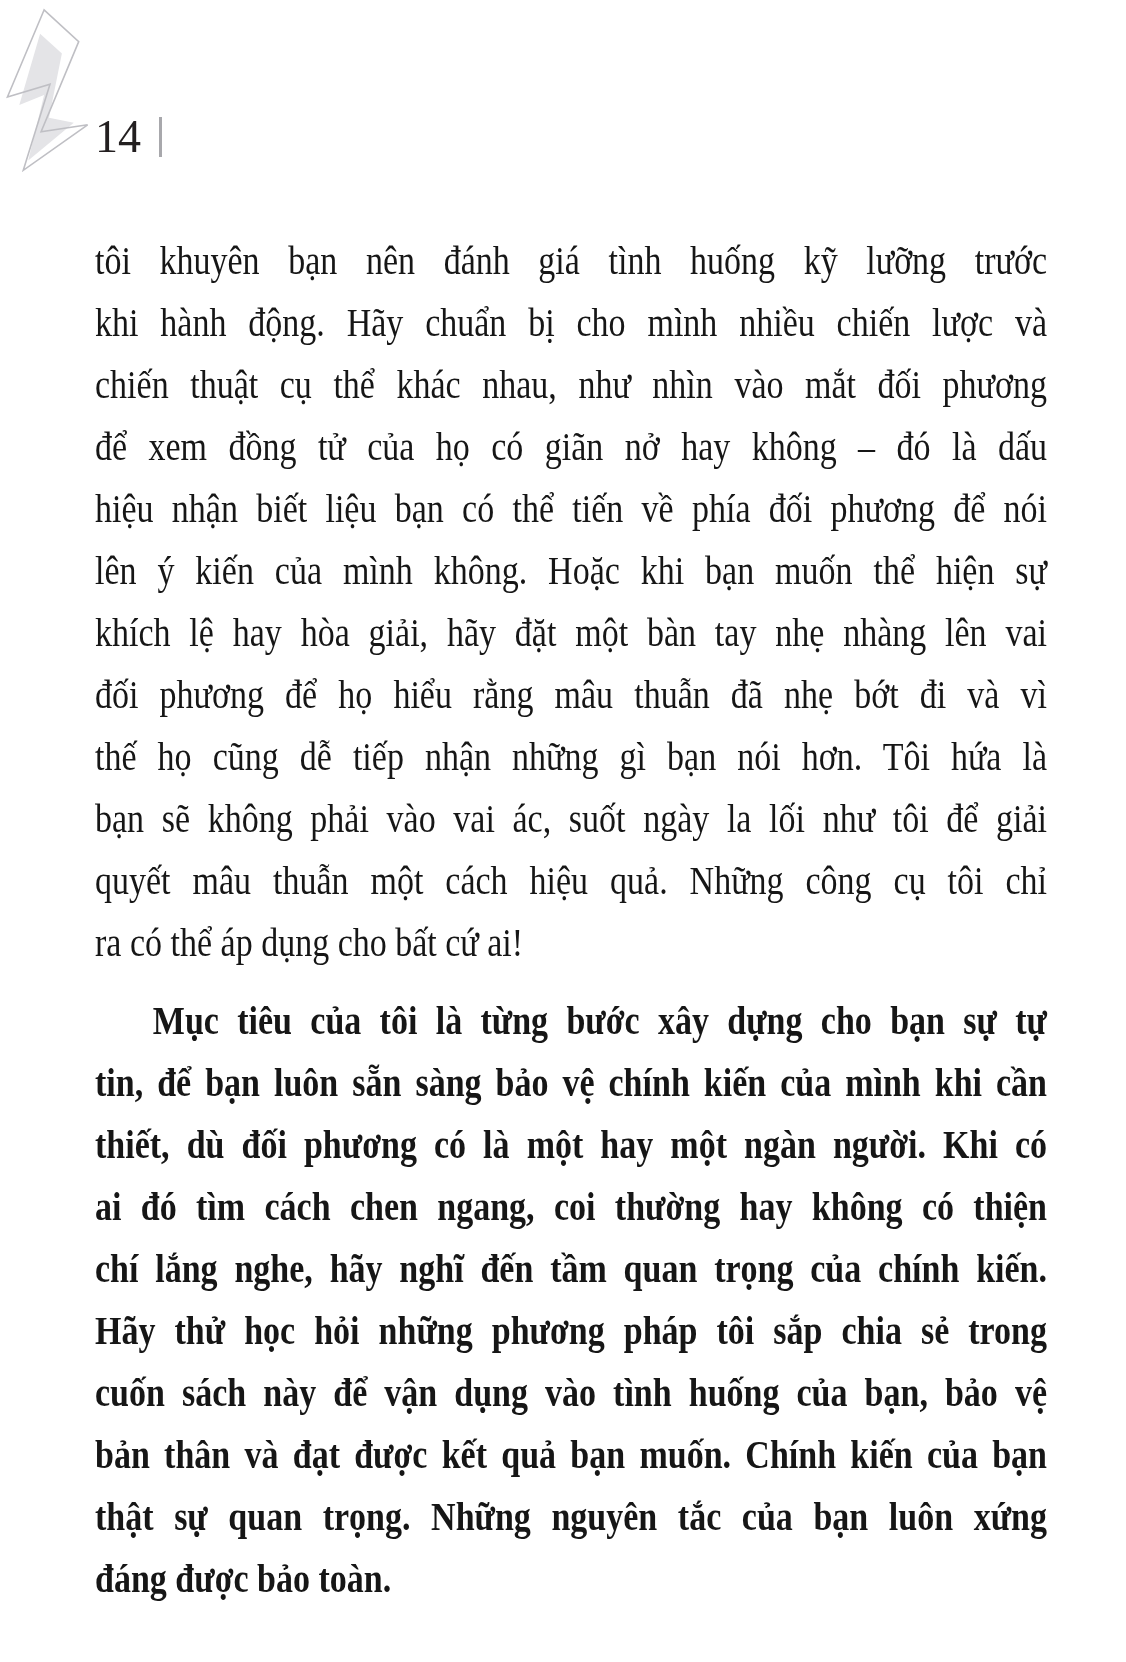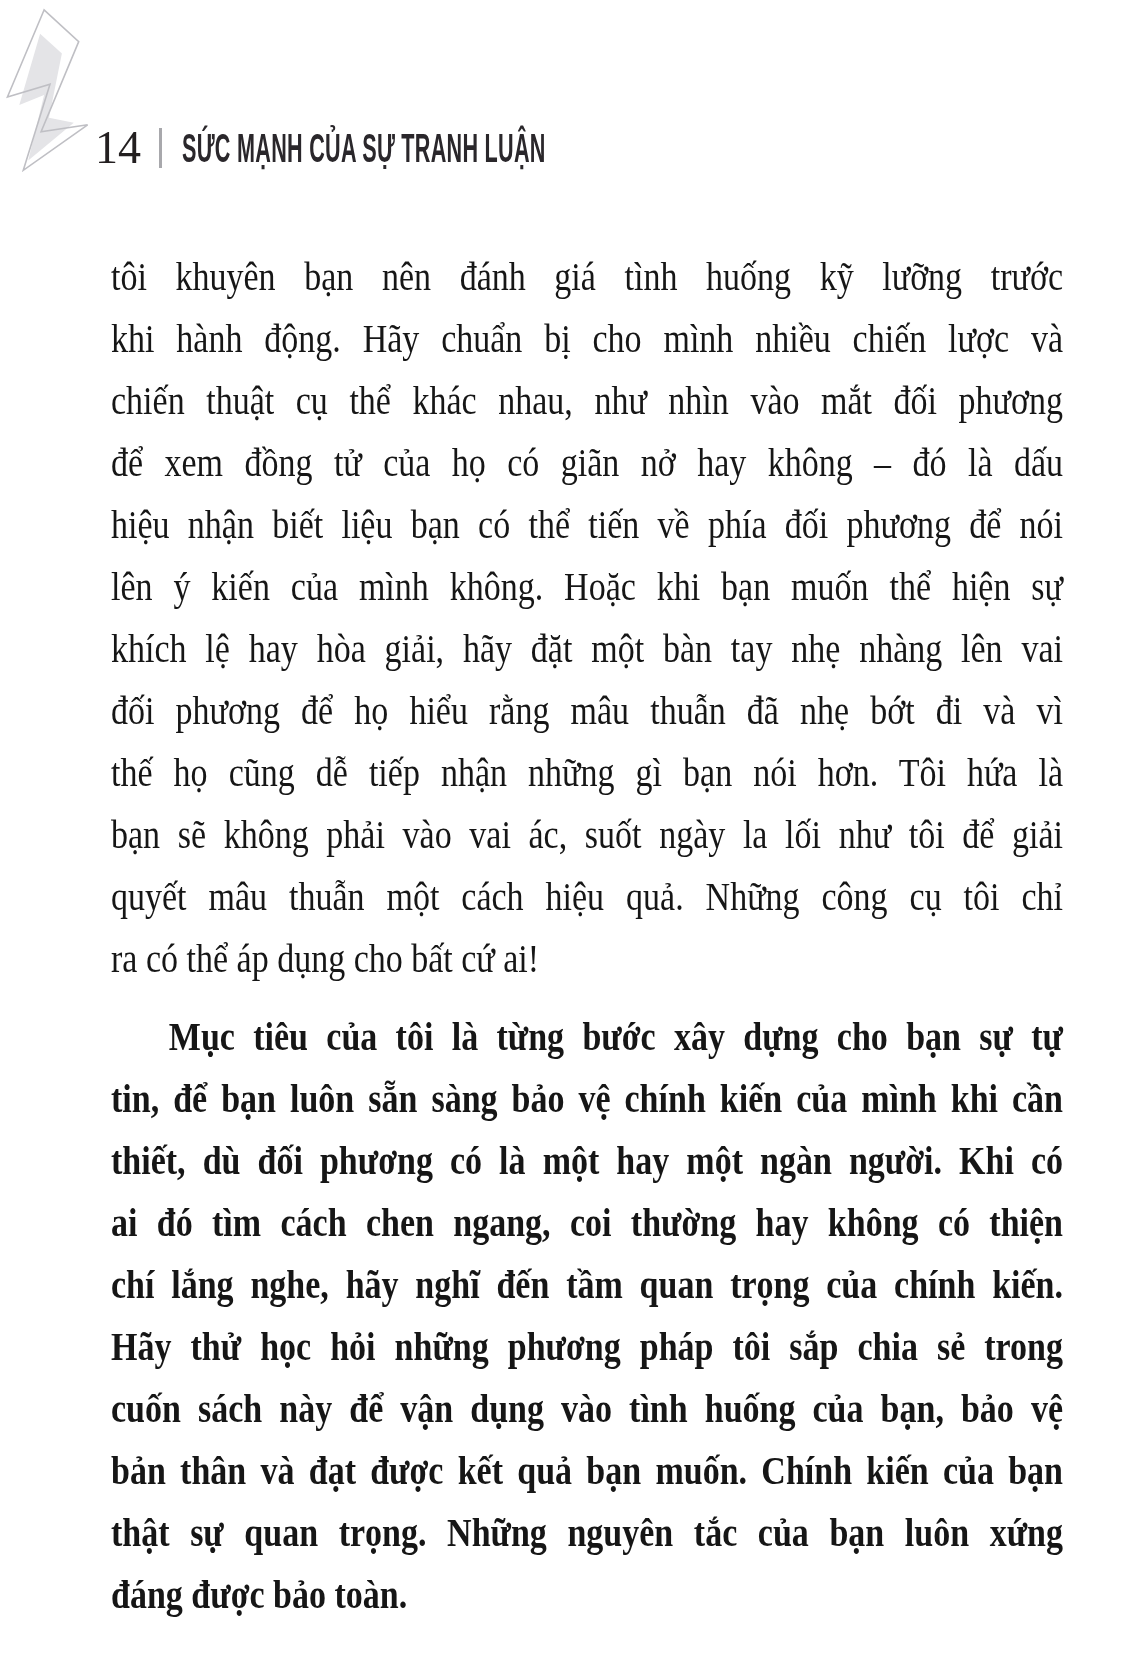--- a/index.html
+++ b/index.html
@@ -13,21 +13,21 @@
     position: absolute; inset: 0;
     background: #ffffff;
   }
   
   .bolt {
     position: absolute; left: 0; top: 4px;
     width: 100px; height: 198px;
   }
   
   .header {
-    position: absolute; left: 95px; top: 119px;
+    position: absolute; left: 95px; top: 108px;
     height: 58px;
     display: flex; align-items: center;
     color: #29262a;
   }
   .page-num {
     font-size: 46px; line-height: 1;
     font-family: "Liberation Serif", serif;
     color: #231f20;
   }
   .sep {
@@ -47,21 +47,21 @@
     transform-origin: 0 55%;
     letter-spacing: 0.5px;
   }
   
   .body {
     position: absolute; left: 95px; top: 230px;
     width: 952px;
     font-size: 40px;
     color: #161616;
   }
-  .para { margin: 16px; }
+  .para { margin: 0; }
   .para + .para { margin-top: 16px; font-weight: bold; }
   .line {
     width: 1120px;                 
     transform: scaleX(0.85);       
     transform-origin: 0 50%;
     height: 62px; line-height: 62px;
     text-align: justify;
     text-align-last: justify;
     overflow: visible;
   }
@@ -79,23 +79,20 @@
 <div class="page">
 
   <svg class="bolt" viewBox="0 0 100 200" aria-hidden="true">
     <path fill="#e4e4e7" d="M40 30 L19 102 L44 92 L28 158 L74 120 L49 115 L62 50 Z"></path>
     <path fill="none" stroke="#bfbfc4" stroke-width="1.6" d="M44 6 L7 94 L50 81 L23 168 L88 122 L41 129 L79 38 Z"></path>
   </svg>
 
   <header class="header">
     <span class="page-num">14</span>
     <span class="sep"></span>
-    <span class="title-wrap">
-      <span class="running-title">SỨC MẠNH CỦA SỰ TRANH LUẬN</span>
-    </span>
   </header>
 
   <main class="body">
     <div class="para">
       <div class="line">tôi khuyên bạn nên đánh giá tình huống kỹ lưỡng trước</div>
       <div class="line">khi hành động. Hãy chuẩn bị cho mình nhiều chiến lược và</div>
       <div class="line">chiến thuật cụ thể khác nhau, như nhìn vào mắt đối phương</div>
       <div class="line">để xem đồng tử của họ có giãn nở hay không – đó là dấu</div>
       <div class="line">hiệu nhận biết liệu bạn có thể tiến về phía đối phương để nói</div>
       <div class="line">lên ý kiến của mình không. Hoặc khi bạn muốn thể hiện sự</div>

